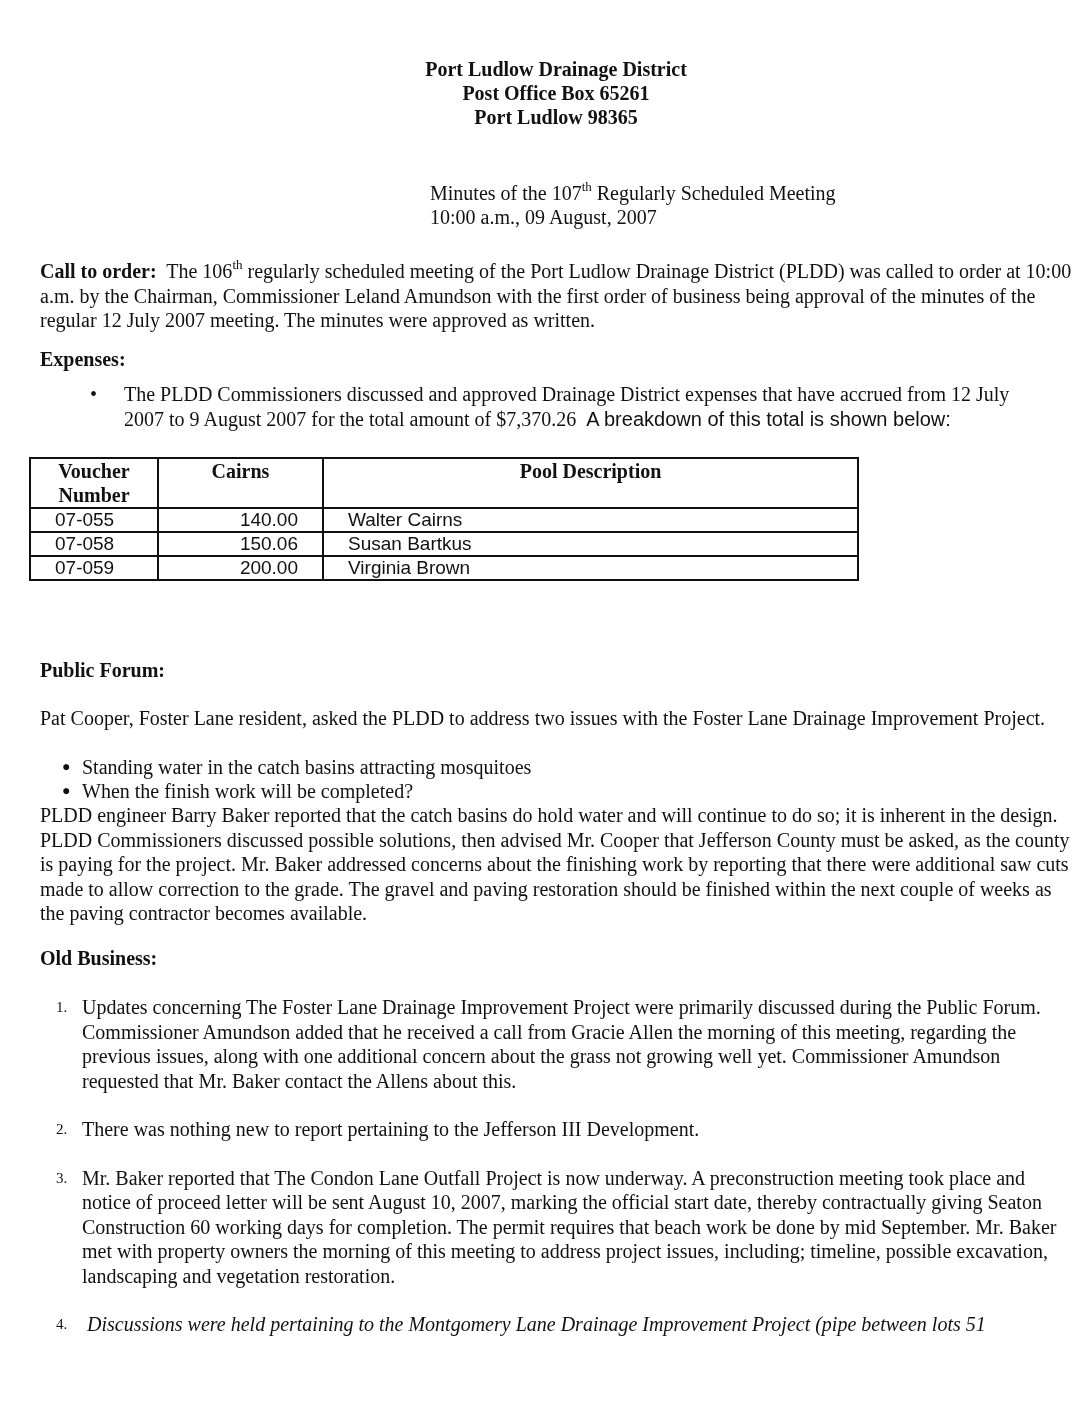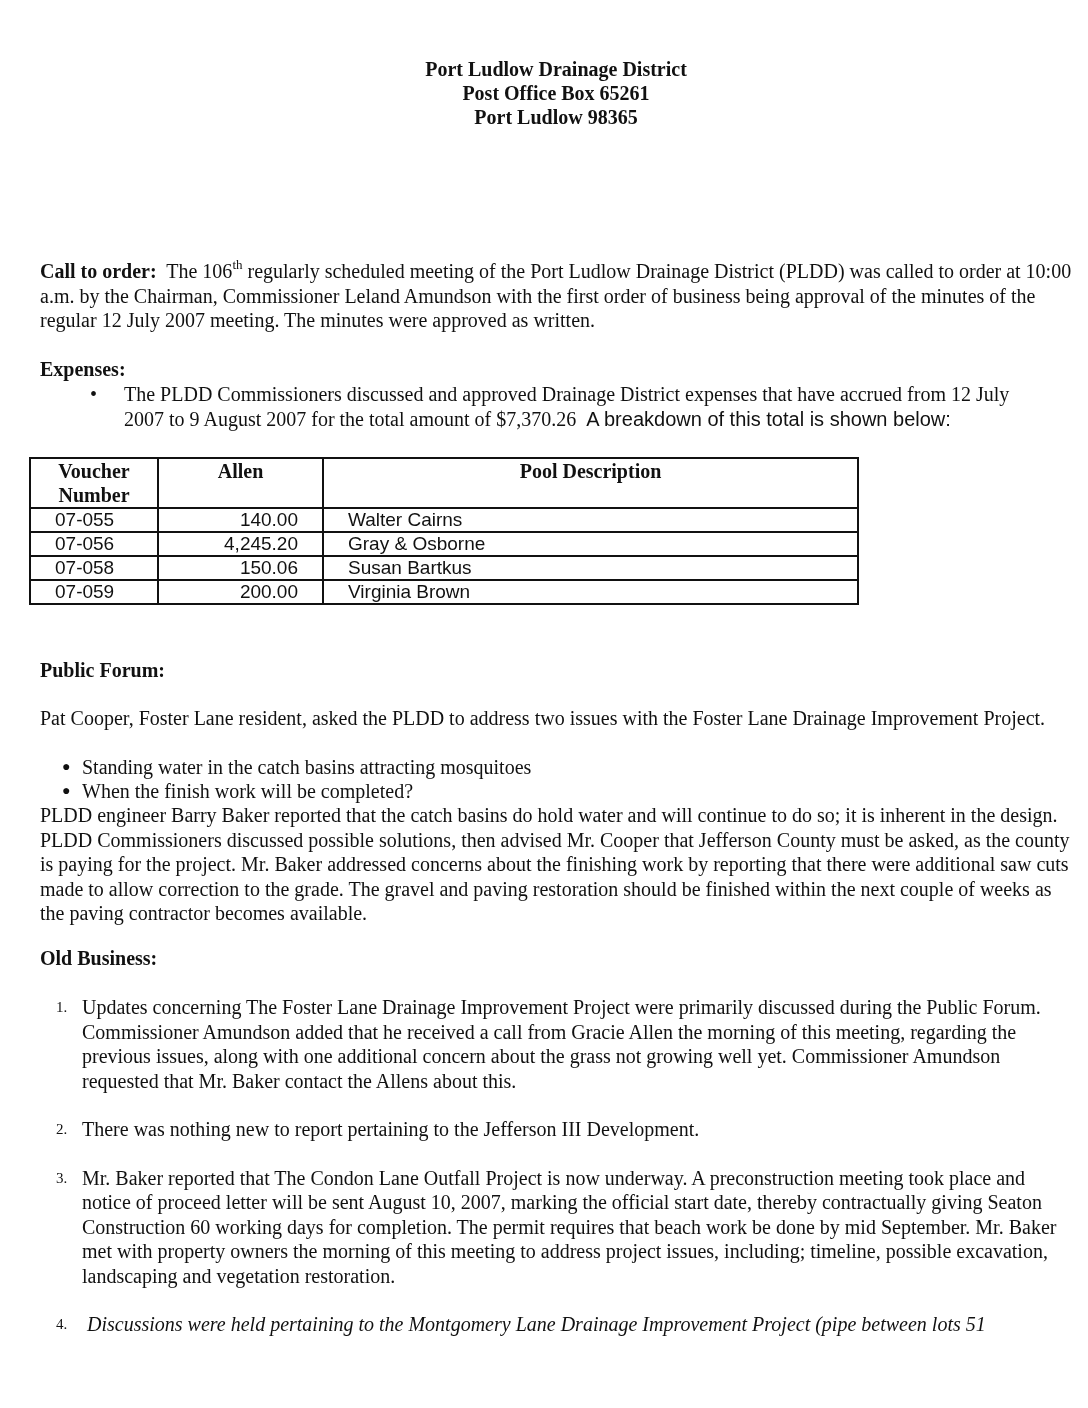--- a/index.html
+++ b/index.html
@@ -92,50 +92,47 @@
 </head>
 <body>
 
 <div class="abs header">
   <div>Port Ludlow Drainage District</div>
   <div>Post Office Box 65261</div>
   <div>Port Ludlow 98365</div>
 </div>
 
 <div class="abs meeting-title">
+  <div><span>Minutes of the 107</span><sup>th</sup><span> Regularly Scheduled Meeting</span></div>
+  <div>10:00 a.m., 09 August, 2007</div>
 </div>
 
 <div class="abs para" style="top:259px;">
   <span class="bold">Call to order:</span><span style="white-space:pre;">  The 106</span><sup>th</sup><span> regularly scheduled meeting of the Port Ludlow Drainage District (PLDD) was called to order at 10:00 a.m. by the Chairman, Commissioner Leland Amundson with the first order of business being approval of the minutes of the regular 12 July 2007 meeting.  The minutes were approved as written.</span>
 </div>
 
-<div class="abs para bold" style="top:357px;">Expenses:</div>
+<div class="abs para bold" style="top:347px;">Expenses:</div>
 <div class="bullet-row" style="left:90px; top:382px; width:960px;">
   <span class="bullet-sym" style="width:34px;">•</span>
   <span style="width:925px;"><span>The PLDD Commissioners discussed and approved Drainage District expenses that have accrued from 12 July 2007 to 9 August 2007 for the total amount of $7,370.26</span>&nbsp; <span style="font-family:'Liberation Sans',sans-serif;">A breakdown of this total is shown below:</span></span>
 </div>
 
 <table class="expenses">
   <thead>
     <tr>
       <th class="col-voucher">Voucher Number</th>
-      <th class="col-amount">Allen</th>
+      <th class="col-amount">Cairns</th>
       <th>Pool Description</th>
     </tr>
   </thead>
   <tbody>
     <tr>
       <td>07-055</td>
       <td class="amount">140.00</td>
       <td>Walter Cairns</td>
-    </tr>
-    <tr>
-      <td>07-056</td>
-      <td class="amount">4,245.20</td>
-      <td>Gray &amp; Osborne</td>
     </tr>
     <tr>
       <td>07-058</td>
       <td class="amount">150.06</td>
       <td>Susan Bartkus</td>
     </tr>
     <tr>
       <td>07-059</td>
       <td class="amount">200.00</td>
       <td>Virginia Brown</td>

